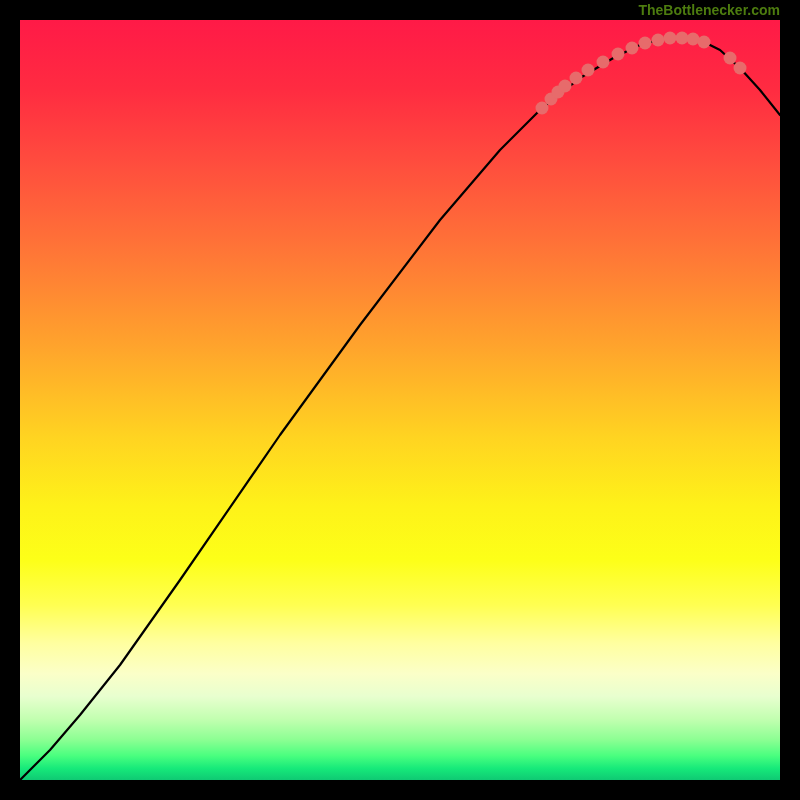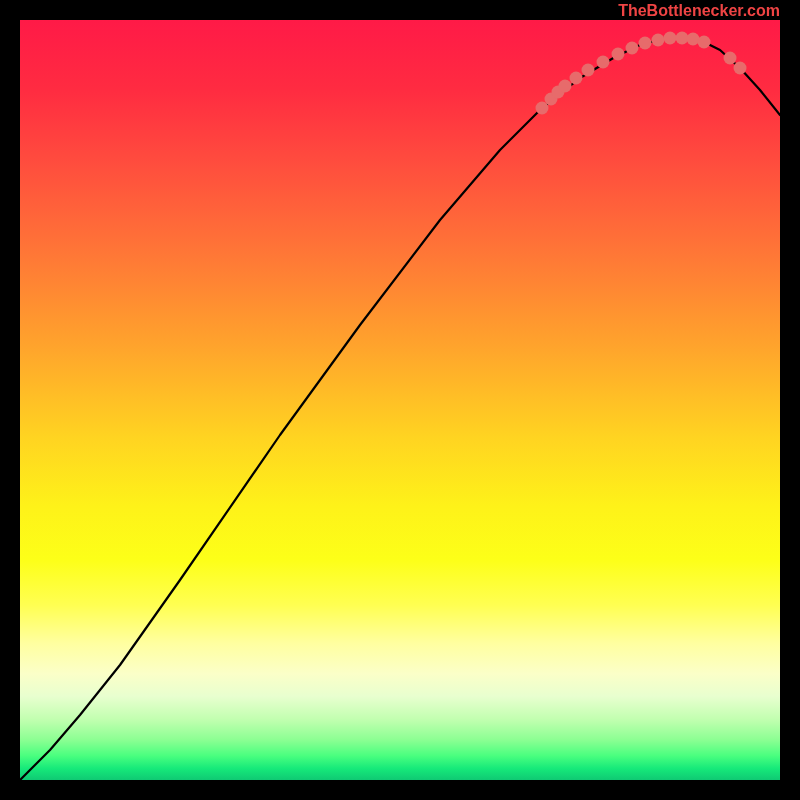--- a/index.html
+++ b/index.html
@@ -16,23 +16,23 @@
     top: 20px;
     width: 760px;
     height: 760px;
     background: #000;
   }
   .watermark {
     position: absolute;
     top: 2px;
     right: 20px;
     font-family: Arial, Helvetica, sans-serif;
-    font-size: 16px;
+    font-size: 14px;
     font-weight: 600;
-    color: #ef4444;
+    color: #4d7c0f;
     letter-spacing: 0;
   }
   svg {
     position: absolute;
     left: 20px;
     top: 20px;
   }
 </style>
 </head>
 <body>

